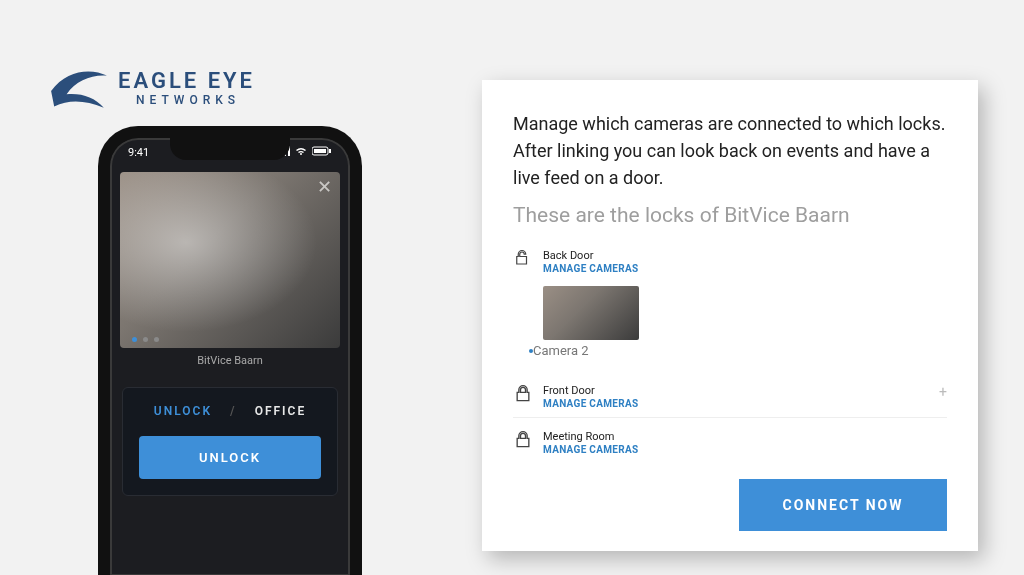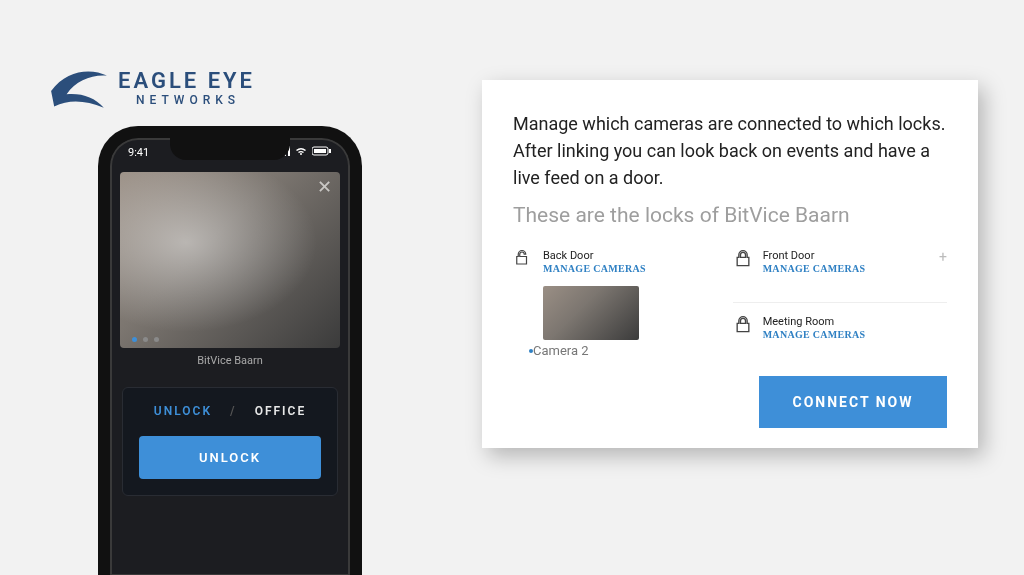--- a/index.html
+++ b/index.html
@@ -33,36 +33,36 @@
   .tab-unlock { color: #3e8fd8; }
   .tab-sep { color: #555; }
   .tab-office { color: #e8e8e8; }
   .unlock-btn { margin-top: 18px; background: #3e8fd8; color: #fff; text-align: center; padding: 14px 0; border-radius: 4px; font-size: 13px; letter-spacing: 2px; font-weight: 600; }
 
   
   .panel { position: absolute; right: 46px; top: 80px; width: 496px; background: #fff; box-shadow: 6px 8px 20px rgba(0,0,0,.25); padding: 30px 31px 20px; }
   .panel .desc { font-size: 18px; line-height: 1.5; color: #222; }
   .panel .sub  { margin-top: 12px; color: #9e9e9e; font-size: 21px; }
 
-  .locks { display: flex; gap: 20px; margin-top: 16px; }
+  .locks { display: flex; gap: 20px; margin-top: 16px; flex-direction: column; }
   .col-l { flex: 0 0 46%; }
   .col-r { flex: 1; }
 
   .lock { display: flex; align-items: flex-start; gap: 10px; padding: 6px 0; }
   .lock + .lock { border-top: 1px solid #eee; padding-top: 12px; }
   .lock-icon { width: 20px; flex: none; }
   .lock-name { font-size: 11px; color: #222; }
-  .manage { font-size: 10px; font-weight: 700; color: #2f80c3; letter-spacing: .3px; margin-top: 1px; font-family: Liberation Serif, serif; }
+  .manage { font-size: 10px; font-weight: 700; color: #2f80c3; letter-spacing: .3px; margin-top: 1px; }
   .plus { margin-left: auto; color: #bbb; font-size: 14px; }
 
   .thumb { margin: 6px 0 0 30px; width: 96px; height: 54px; background: linear-gradient(135deg,#9a8f85 0%, #7c7670 40%, #3b3b3b 100%); border-radius: 2px; }
   .caption { margin-left: 16px; font-size: 13px; color: #777; margin-top: 3px; display: flex; align-items: center; }
   .caption .dot { width:4px;height:4px;border-radius:50%;background:#2f80c3; }
 
-  .connect { margin-top: 18px; margin-left: auto; width: 188px; background: #3e8fd8; color: #fff; padding: 18px 0; text-align: center; font-weight: 700; letter-spacing: 2px; font-size: 14px; }
+  .connect { margin-top: 18px; margin-left: auto; width: 208px; background: #3e8fd8; color: #fff; padding: 18px 0; text-align: center; font-weight: 700; letter-spacing: 2px; font-size: 14px; }
   .connect-wrap { display:flex; }
 </style>
 </head>
 <body>
 
 <div class="logo">
   <svg viewBox="0 0 100 80">
     <path d="M5 45 C 30 10, 70 8, 95 20 C 70 18, 45 28, 30 50 C 55 48, 75 55, 90 72 C 60 60, 35 58, 10 70 Z" fill="#2b4e7b"></path>
   </svg>
   <div class="logo-text">
@@ -147,21 +147,21 @@
               <path d="M7 10V7a5 5 0 0110 0v3h2v10H5V10zM9 10h6V7a3 3 0 00-6 0z" fill="none" stroke="#444" stroke-width="1.6"></path>
             </svg>
         </span>
         <div>
           <div class="lock-name">Front Door</div>
           <div class="manage">MANAGE CAMERAS</div>
         </div>
         <span class="plus">+</span>
       </div>
 
-      <div class="lock" style="margin-top:22px;">
+      <div class="lock" style="margin-top:2px;">
         <span class="lock-icon">
           <svg viewBox="0 0 24 24" width="20" height="20">
               <path d="M7 10V7a5 5 0 0110 0v3h2v10H5V10zM9 10h6V7a3 3 0 00-6 0z" fill="none" stroke="#444" stroke-width="1.6"></path>
             </svg>
         </span>
         <div>
           <div class="lock-name">Meeting Room</div>
           <div class="manage">MANAGE CAMERAS</div>
         </div>
       </div>

